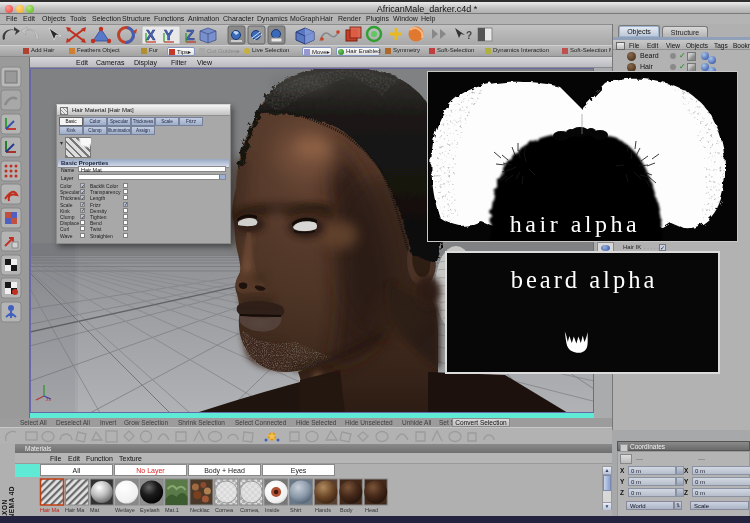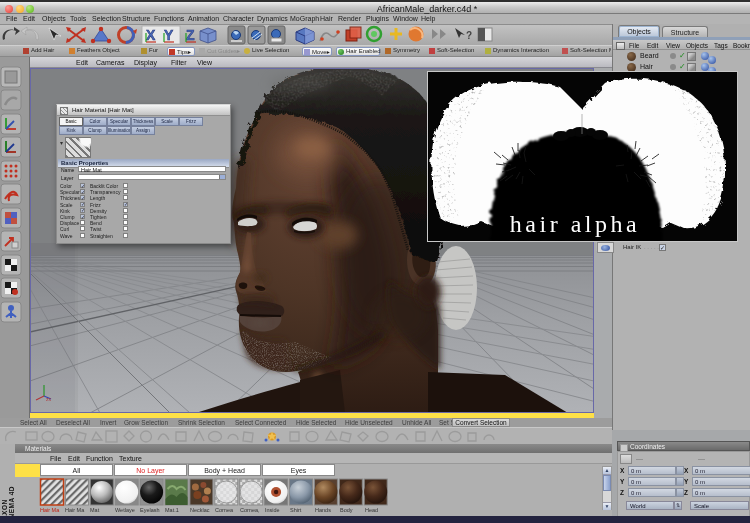--- a/index.html
+++ b/index.html
@@ -1,16 +1,16 @@
 <!DOCTYPE html>
 <html><head>
 <meta charset="utf-8">
 <style>
 html,body{margin:0;padding:0;}
-#app{position:relative;width:750px;height:523px;overflow:hidden;background:#fde047;font-family:"Liberation Sans",sans-serif;}
+#app{position:relative;width:750px;height:523px;overflow:hidden;background:#5eead4;font-family:"Liberation Sans",sans-serif;}
 .abs{position:absolute;}
 
 #titlebar{left:0;top:0;width:750px;height:14px;background:linear-gradient(#ececec,#c9c9c9 45%,#b0b0b0);border-top:2px solid #2e2e2e;border-bottom:1px solid #7a7a7a;box-sizing:border-box;}
 .tl{width:8px;height:8px;border-radius:50%;top:3px;}
 #title{top:2px;left:0;width:854px;text-align:center;font-size:9px;color:#111;}
 
 #menubar{left:0;top:14px;width:750px;height:11px;background:#b4b4b4;border-bottom:1px solid #8d8d8d;box-sizing:border-box;font-size:7px;color:#1a1a1a;}
 #menubar span{position:absolute;top:1px;}
 
 #toolbar1{left:0;top:25px;width:612px;height:20px;background:linear-gradient(#c2c2c2,#a8a8a8);}
@@ -515,20 +515,26 @@
       <g stroke="#181818" stroke-width="1" opacity="0.85">
         <path d="M80,88 l-6,-5 M83,93 l-8,-2 M81,98 l-7,2 M87,83 l-3,-8 M92,86 l-1,-8 M88,95 l-9,4 M96,81 l2,-7 M77,93 l-9,-1 M85,103 l-8,6 M92,100 l-4,7 M98,90 l-2,-9 M95,104 l-1,8 M73,86 l-7,-6 M90,79 l0,-8 M101,97 l6,6 M79,104 l-7,5"></path>
         <path d="M213,89 l7,-5 M211,94 l9,-1 M216,100 l8,3 M208,84 l4,-8 M203,87 l1,-8 M212,103 l9,2 M219,94 l8,-3 M206,100 l7,7 M221,105 l7,6 M200,80 l-1,-7 M198,102 l2,8 M224,87 l7,-5 M207,77 l1,-8 M196,93 l-8,1 M218,108 l4,7"></path>
       </g>
 
       <g filter="url(#mottle)" opacity="0.85">
         <path d="M10,138 C4,116 3,90 8,68 C14,44 28,26 48,16 L58,14 L40,44 L28,82 L26,120 L32,148 L18,150 Z" fill="#999"></path>
         <path d="M295,136 C300,114 300,88 294,66 C288,44 274,26 254,16 L244,14 L264,46 L276,84 L278,120 L272,148 L284,148 Z" fill="#999"></path>
       </g>
       <text x="147" y="160" font-family="'Liberation Serif',serif" font-size="24" letter-spacing="3.5" fill="#fff" text-anchor="middle">hair alpha</text>
+    </svg>
+  </div>
+  <div class="abs" id="beardalpha" style="left:445px;top:251px;width:275px;height:123px;background:#070707;border:2px solid #dcdcdc;box-sizing:border-box;">
+    <svg width="272" height="119" viewBox="0 0 272 119">
+      <text x="137" y="35" font-family="'Liberation Serif',serif" font-size="24.5" letter-spacing="3" fill="#fff" text-anchor="middle">beard alpha</text>
+      <path d="M117.8,78.5 C118.5,84 119,89.5 120.2,93 C122,97.5 126.5,99.8 131.5,99.8 C136,99.8 139,97.5 140.2,93.5 C141.2,90 140.4,84 140.8,79 C139.6,83.5 138.8,86.5 137.4,89 L135.8,82.5 L133.8,90 L131.4,83.5 L129.4,90.5 L126.8,83.5 L124.8,90 L122.4,83 L120.8,89 C120.1,85.5 119.2,81.5 117.8,78.5 Z" fill="#fff"></path>
     </svg>
   </div>
   <div class="abs" id="hmdlg" style="left:56px;top:104px;width:175px;height:140px;background:#a8a8a8;border:1px solid #8a8a8a;border-top:1px solid #d5d5d5;box-shadow:2px 3px 6px rgba(0,0,0,0.45);box-sizing:border-box;font-size:5.5px;color:#111;">
     <div class="abs" style="left:0;top:0;width:173px;height:11px;background:linear-gradient(#f4f4f4,#c2c2c2);border-bottom:1px solid #909090;box-sizing:border-box;">
       <div class="abs" style="left:3px;top:1.5px;width:8px;height:8px;background:repeating-linear-gradient(45deg,#999 0,#999 1px,#e8e8e8 1px,#e8e8e8 2.5px);border:1px solid #777;box-sizing:border-box;"></div>
       <span class="abs" style="left:15px;top:2px;font-size:6px;">Hair Material [Hair Mat]</span>
     </div>
     <div class="abs" style="left:2px;top:12px;width:170px;height:18px;">
       <div class="htab hsel" style="left:0;top:0;">Basic</div>
       <div class="htab" style="left:24px;top:0;">Color</div>

